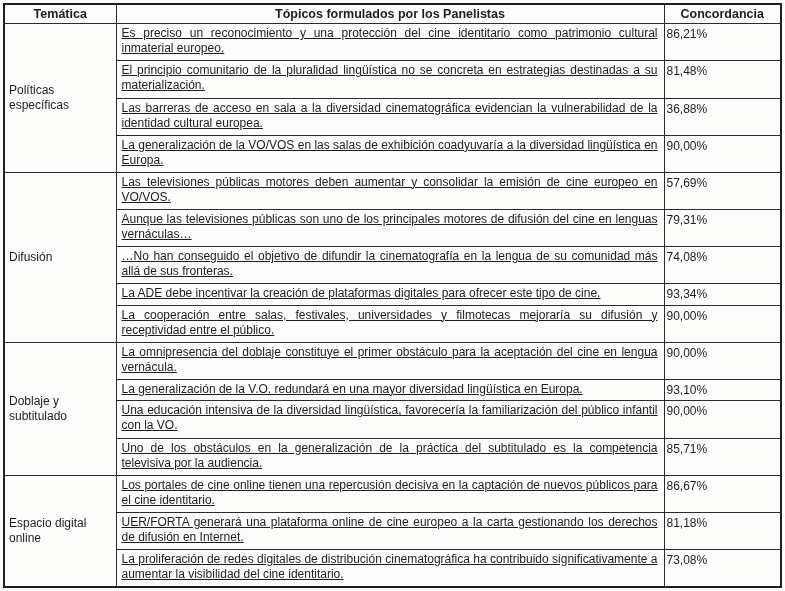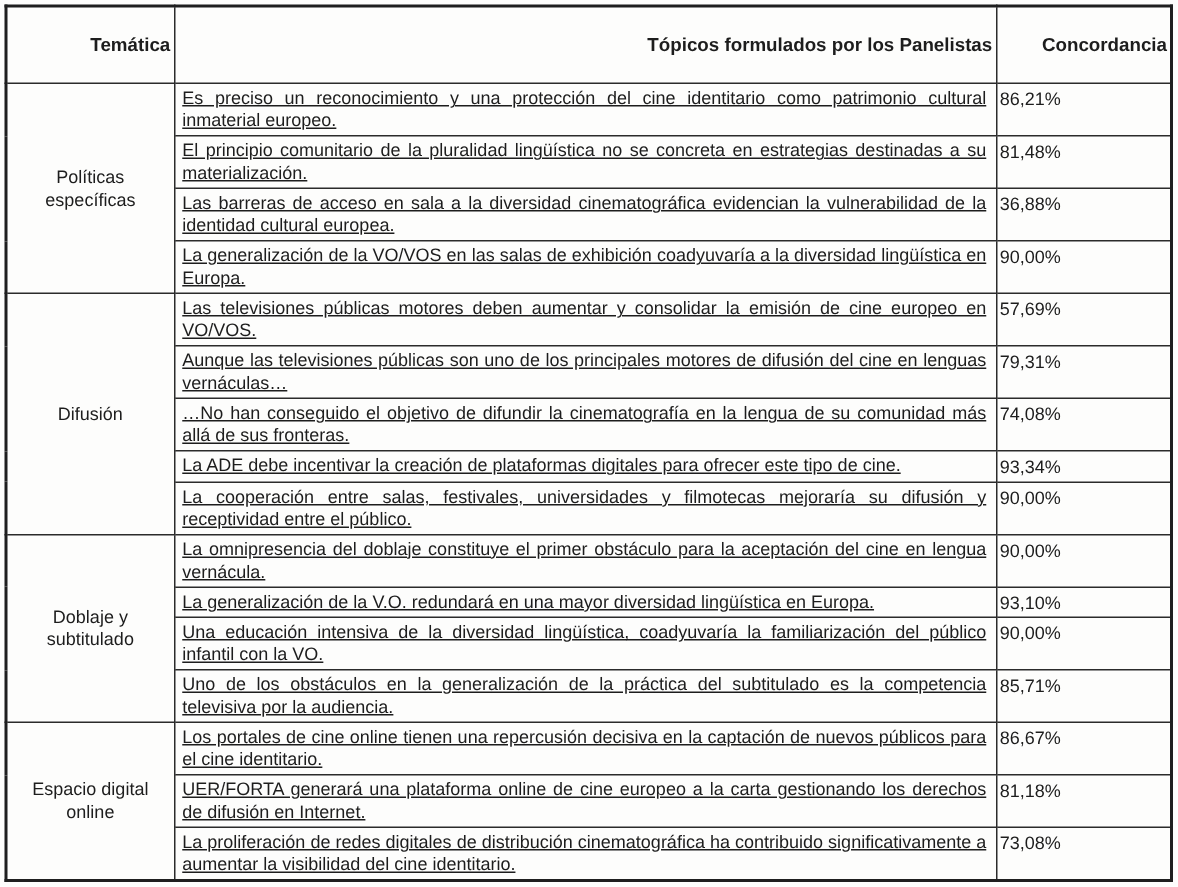--- a/index.html
+++ b/index.html
@@ -25,27 +25,27 @@
   }
   th, td {
     border: 1px solid #2b2b2b;
     color: #1d1d1d;
     box-sizing: border-box;
     overflow: hidden;
   }
   th {
     font-size: 12.5px;
     font-weight: bold;
-    text-align: right;
-    padding: 18px 2px;
+    text-align: center;
+    padding: 2px 2px;
     line-height: 1.15;
   }
   td.tem {
     font-size: 12px;
-    text-align: center;
+    text-align: left;
     vertical-align: middle;
     padding: 2px 4px;
     line-height: 1.25;
   }
   td.top {
     font-size: 12px;
     text-align: justify;
     vertical-align: top;
     padding: 2px 6px 2px 5px;
     line-height: 1.25;
@@ -122,21 +122,21 @@
       <tr>
         <td class="tem" rowspan="4">Doblaje y subtitulado</td>
         <td class="top">La omnipresencia del doblaje constituye el primer obstáculo para la aceptación del cine en lengua vernácula.</td>
         <td class="pct">90,00%</td>
       </tr>
       <tr>
         <td class="top">La generalización de la V.O. redundará en una mayor diversidad lingüística en Europa.</td>
         <td class="pct">93,10%</td>
       </tr>
       <tr>
-        <td class="top">Una educación intensiva de la diversidad lingüística, coadyuvaría la familiarización del público infantil con la VO.</td>
+        <td class="top">Una educación intensiva de la diversidad lingüística, favorecería la familiarización del público infantil con la VO.</td>
         <td class="pct">90,00%</td>
       </tr>
       <tr>
         <td class="top">Uno de los obstáculos en la generalización de la práctica del subtitulado es la competencia televisiva por la audiencia.</td>
         <td class="pct">85,71%</td>
       </tr>
 
       <tr>
         <td class="tem" rowspan="3">Espacio digital online</td>
         <td class="top">Los portales de cine online tienen una repercusión decisiva en la captación de nuevos públicos para el cine identitario.</td>

